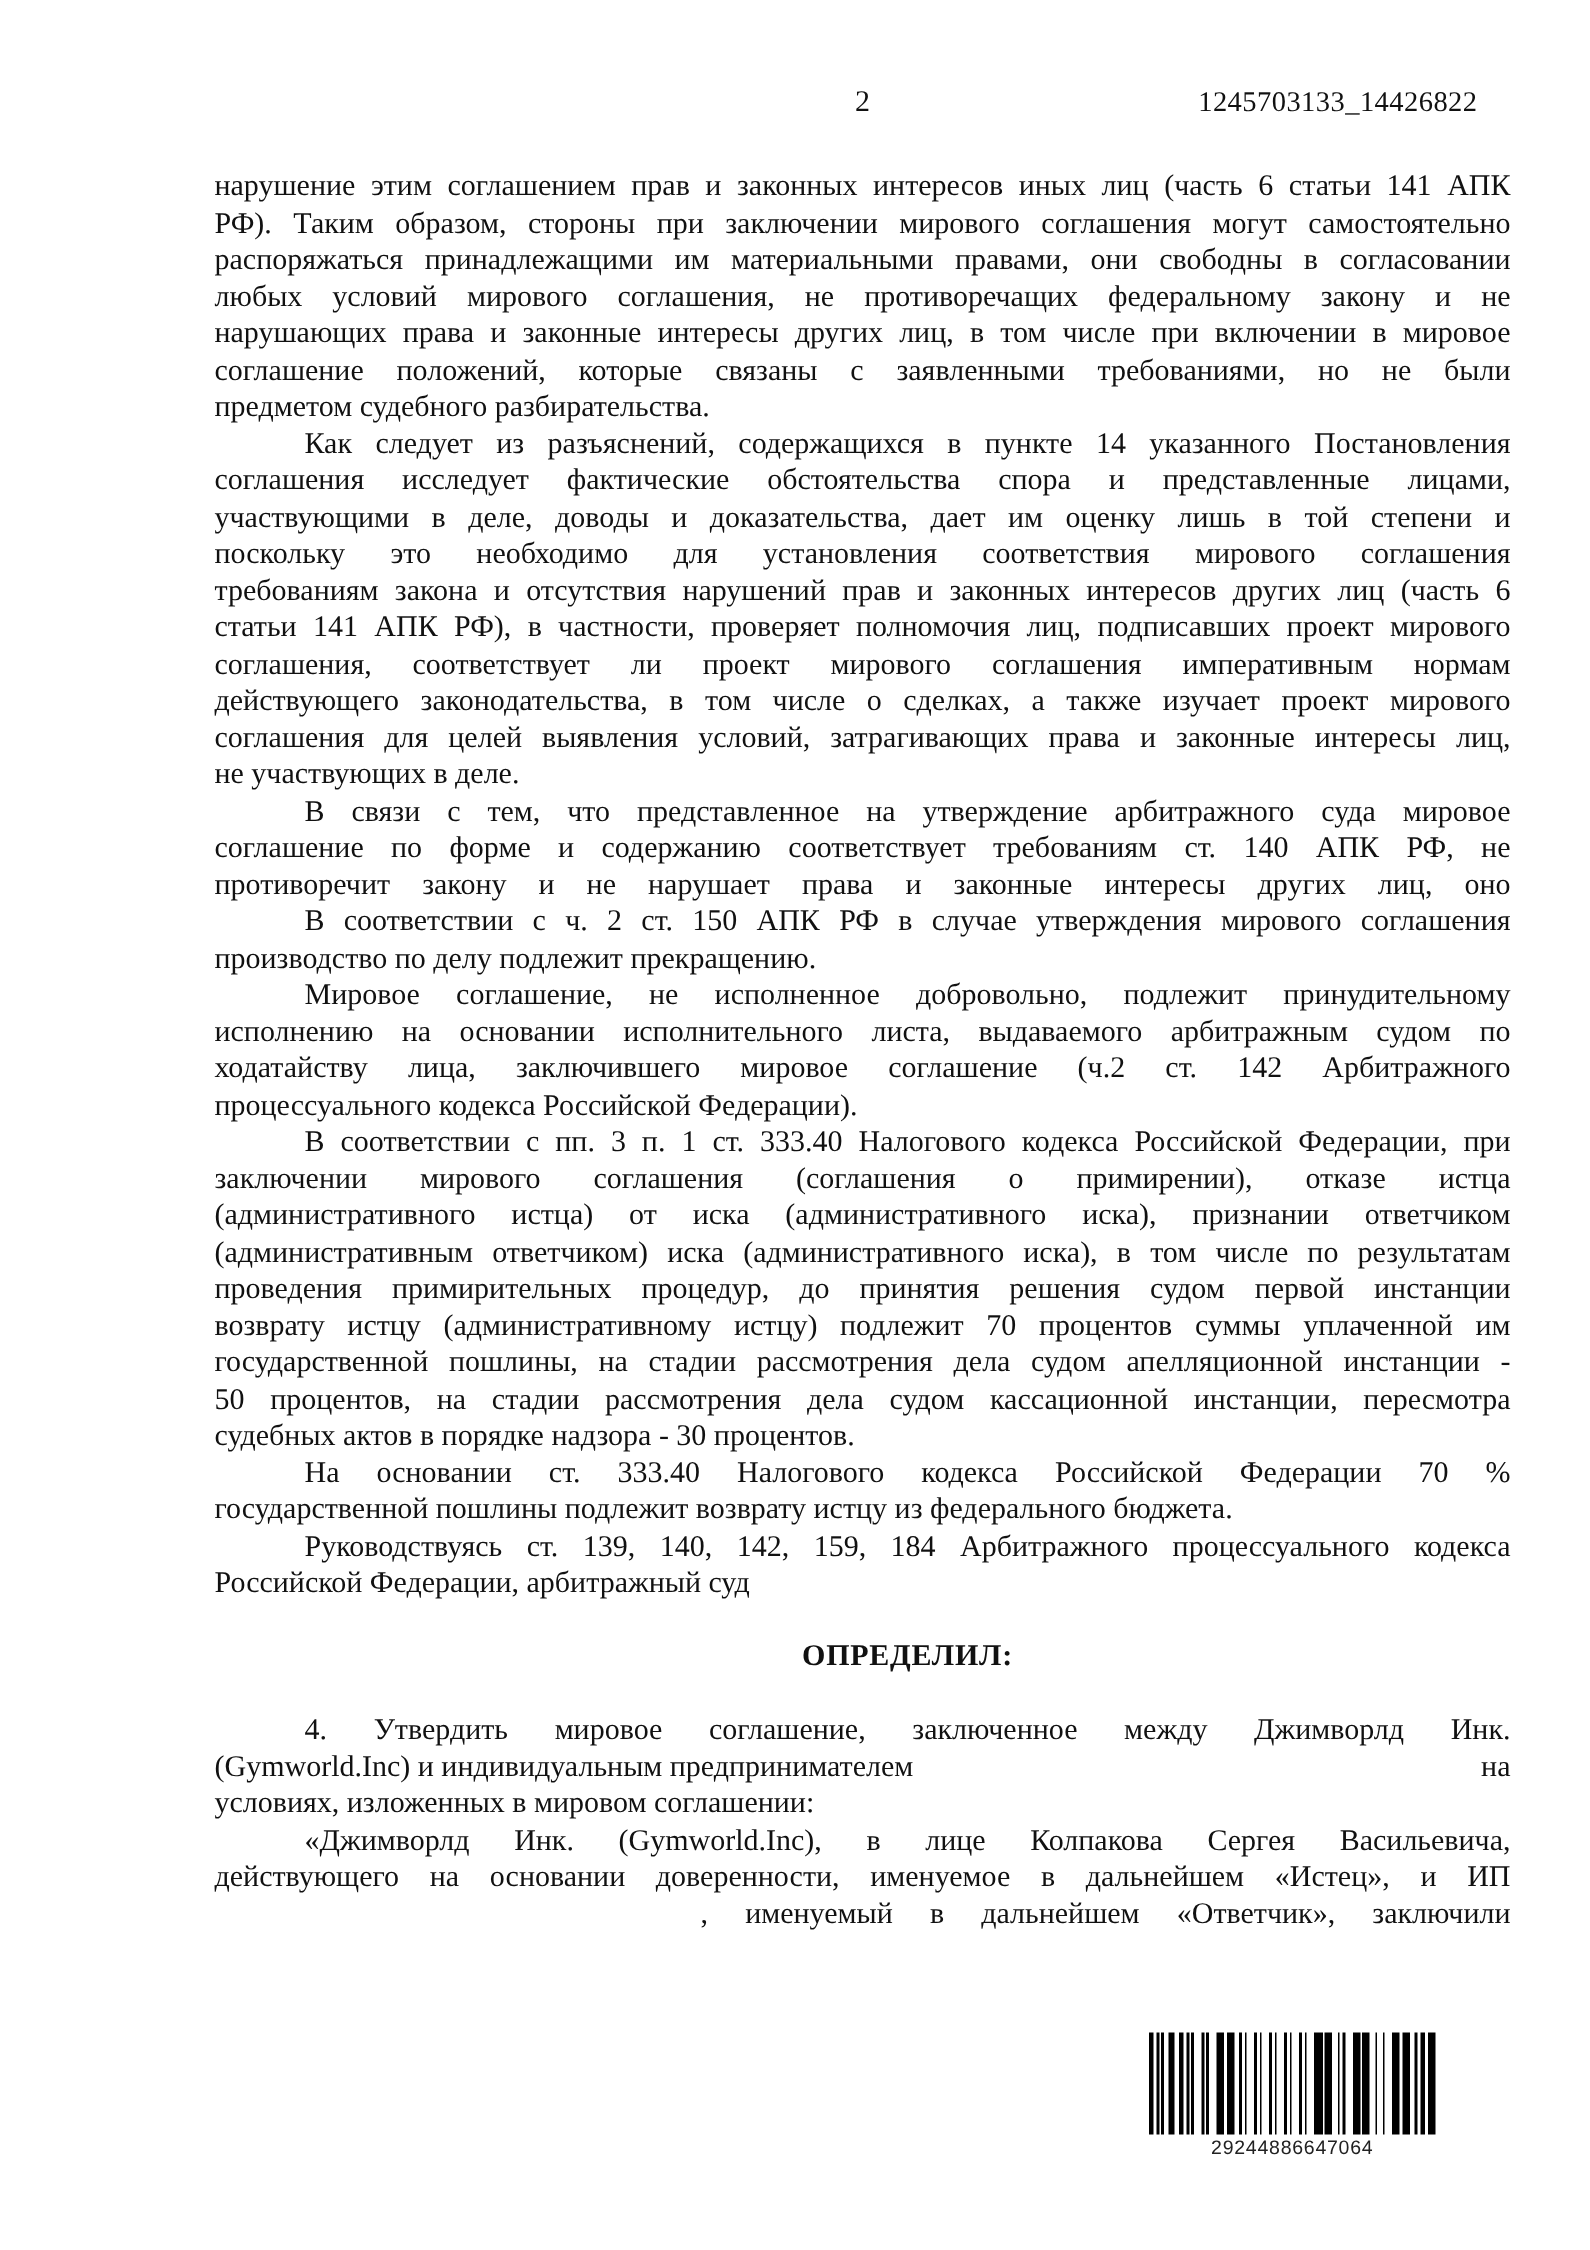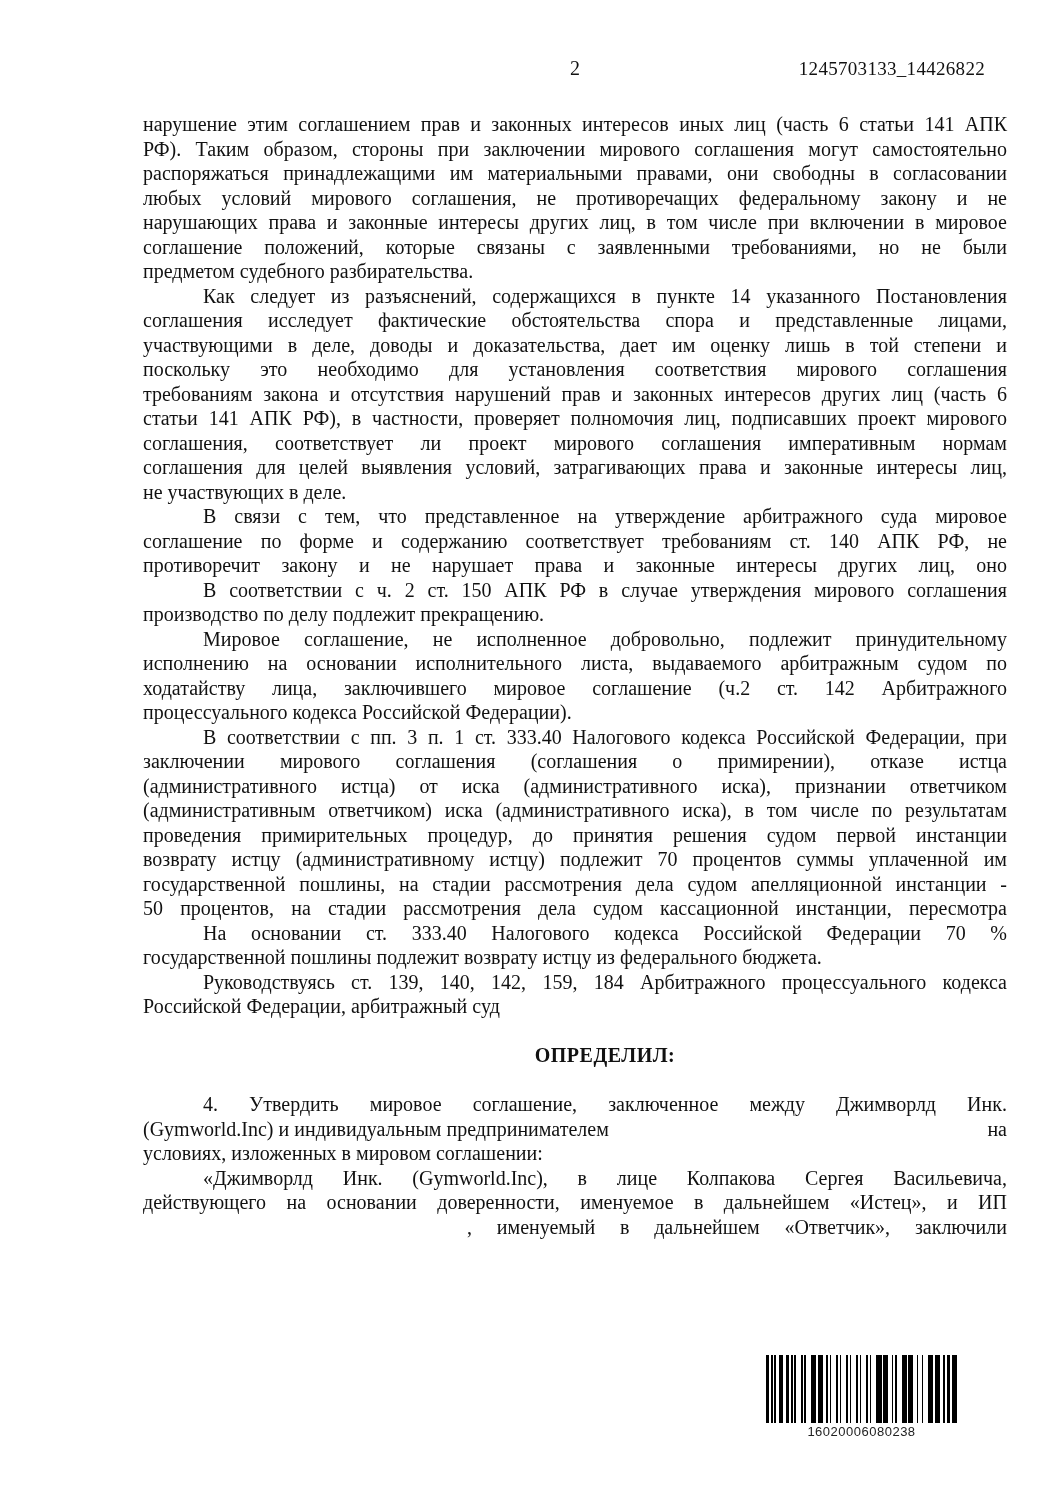--- a/index.html
+++ b/index.html
@@ -75,20 +75,21 @@
           <div class="line last">предметом судебного разбирательства.</div>
         </div>
         <div class="para">
           <div class="line indent">Как следует из разъяснений, содержащихся в пункте 14 указанного Постановления</div>
           <div class="line">соглашения исследует фактические обстоятельства спора и представленные лицами,</div>
           <div class="line">участвующими в деле, доводы и доказательства, дает им оценку лишь в той степени и</div>
           <div class="line">поскольку это необходимо для установления соответствия мирового соглашения</div>
           <div class="line">требованиям закона и отсутствия нарушений прав и законных интересов других лиц (часть 6</div>
           <div class="line">статьи 141 АПК РФ), в частности, проверяет полномочия лиц, подписавших проект мирового</div>
           <div class="line">соглашения, соответствует ли проект мирового соглашения императивным нормам</div>
+          <div class="line">действующего законодательства, в том числе о сделках, а также изучает проект мирового</div>
           <div class="line">соглашения для целей выявления условий, затрагивающих права и законные интересы лиц,</div>
           <div class="line last">не участвующих в деле.</div>
         </div>
         <div class="para">
           <div class="line indent">В связи с тем, что представленное на утверждение арбитражного суда мировое</div>
           <div class="line">соглашение по форме и содержанию соответствует требованиям ст. 140 АПК РФ, не</div>
           <div class="line">противоречит закону и не нарушает права и законные интересы других лиц, оно</div>
         </div>
         <div class="para">
           <div class="line indent">В соответствии с ч. 2 ст. 150 АПК РФ в случае утверждения мирового соглашения</div>
@@ -102,20 +103,21 @@
         </div>
         <div class="para">
           <div class="line indent">В соответствии с пп. 3 п. 1 ст. 333.40 Налогового кодекса Российской Федерации, при</div>
           <div class="line">заключении мирового соглашения (соглашения о примирении), отказе истца</div>
           <div class="line">(административного истца) от иска (административного иска), признании ответчиком</div>
           <div class="line">(административным ответчиком) иска (административного иска), в том числе по результатам</div>
           <div class="line">проведения примирительных процедур, до принятия решения судом первой инстанции</div>
           <div class="line">возврату истцу (административному истцу) подлежит 70 процентов суммы уплаченной им</div>
           <div class="line">государственной пошлины, на стадии рассмотрения дела судом апелляционной инстанции -</div>
           <div class="line">50 процентов, на стадии рассмотрения дела судом кассационной инстанции, пересмотра</div>
+          <div class="line last">судебных актов в порядке надзора - 30 процентов.</div>
         </div>
         <div class="para">
           <div class="line indent">На основании ст. 333.40 Налогового кодекса Российской Федерации 70 %</div>
           <div class="line last">государственной пошлины подлежит возврату истцу из федерального бюджета.</div>
         </div>
         <div class="para">
           <div class="line indent">Руководствуясь ст. 139, 140, 142, 159, 184 Арбитражного процессуального кодекса</div>
           <div class="line last">Российской Федерации, арбитражный суд</div>
         </div>
       </div>
@@ -203,15 +205,15 @@
       <i class="g" style="flex: 1 1 0%;"></i>
       <i class="b" style="flex: 3 1 0%;"></i>
       <i class="g" style="flex: 2 1 0%;"></i>
       <i class="b" style="flex: 1 1 0%;"></i>
       <i class="g" style="flex: 1 1 0%;"></i>
       <i class="b" style="flex: 2 1 0%;"></i>
       <i class="g" style="flex: 1 1 0%;"></i>
       <i class="b" style="flex: 1 1 0%;"></i>
       <i class="b" style="flex: 2 1 0%;"></i>
     </div>
-  <div class="barcode-number">16020006080238</div>
+  <div class="barcode-number">29244886647064</div>
 
 </div>
 
 </body></html>

